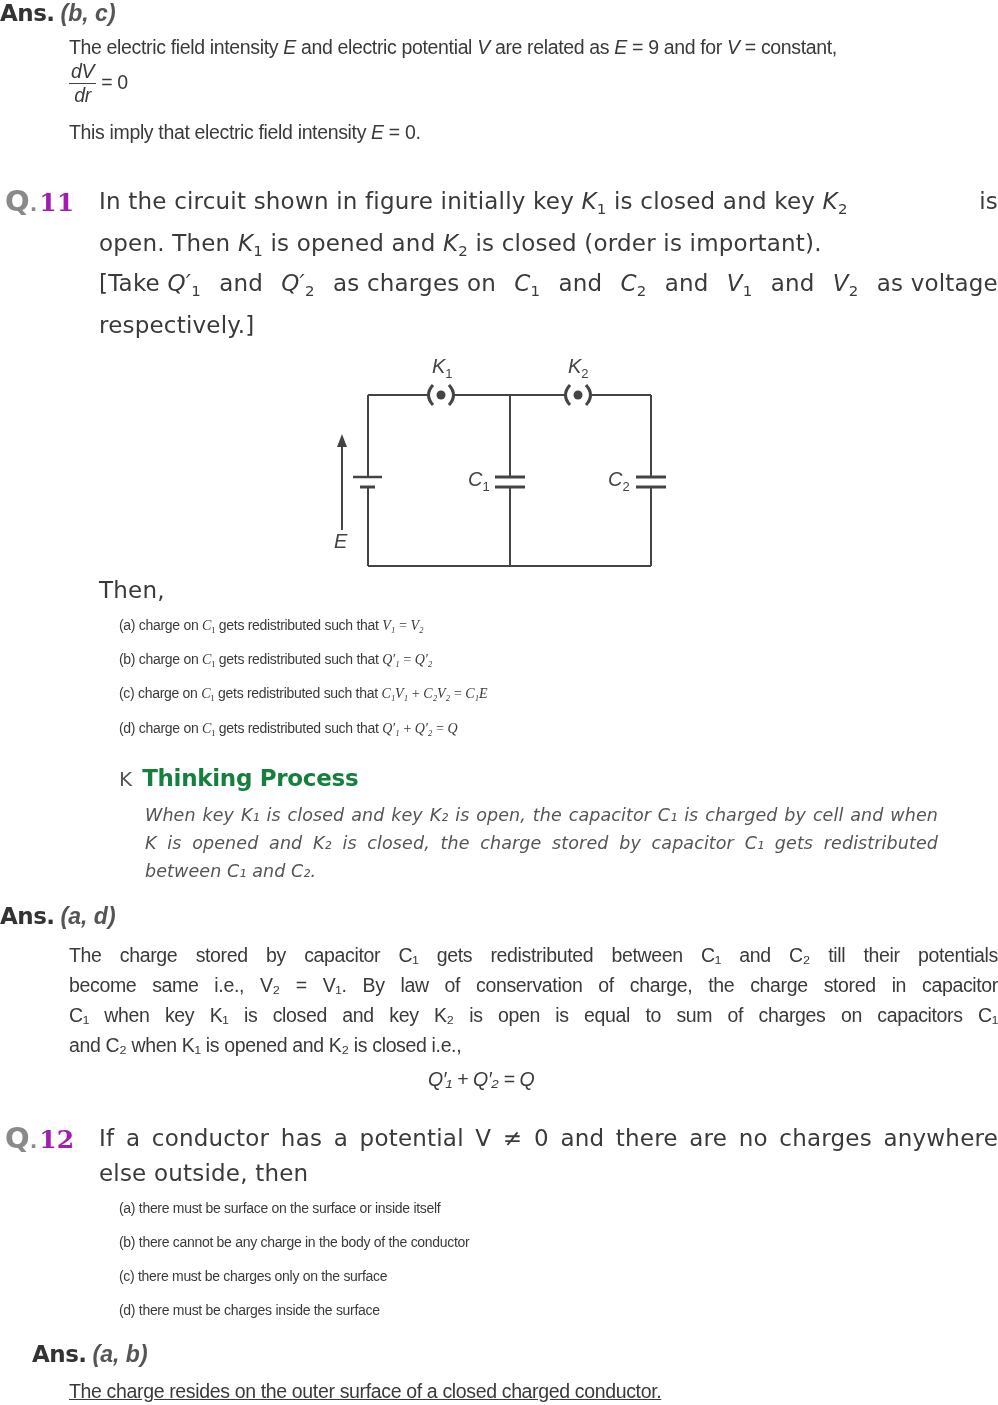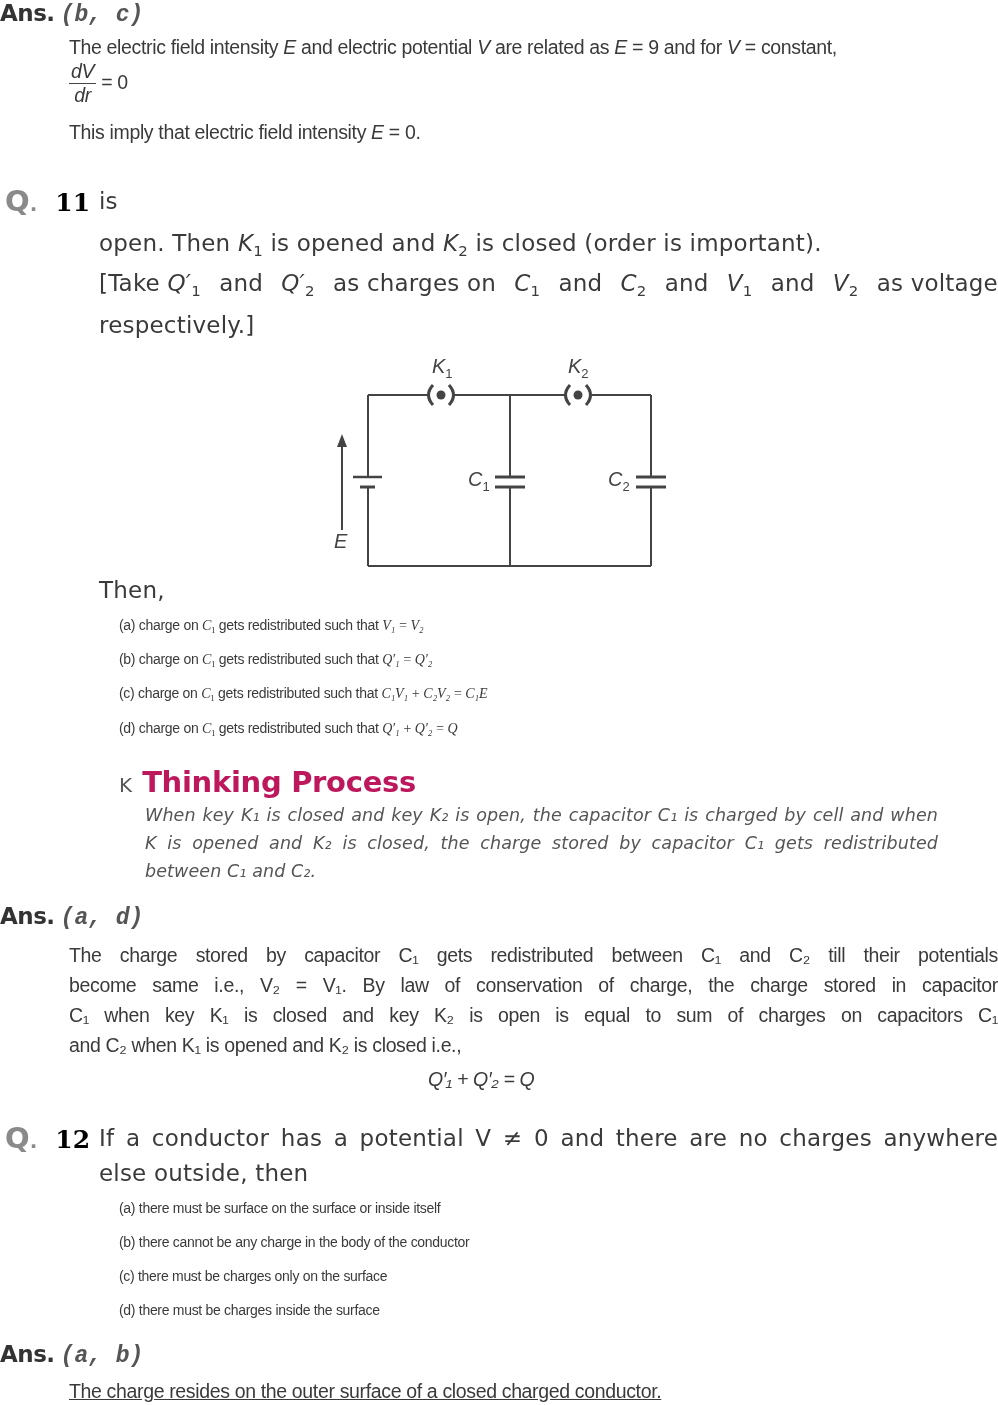--- a/index.html
+++ b/index.html
@@ -1,30 +1,30 @@
 <!DOCTYPE html>
 <html><head>
 <meta charset="utf-8">
 <style>
   html, body { margin: 0; padding: 0; background: #ffffff; }
   body { width: 998px; height: 1405px; position: relative; overflow: hidden; color: #333; }
   .abs { position: absolute; white-space: nowrap; }
   .sans { font-family: "Liberation Sans", sans-serif; }
   .ans-label { font-family: "DejaVu Sans", sans-serif; font-weight: bold; font-size: 23px; color: #333; letter-spacing: -0.5px; }
-  .ans-opts { font-family: Liberation Mono, monospace; font-style: italic; font-weight: bold; font-size: 23px; color: #555; margin-left: 6px; }
+  .ans-opts { font-family: Liberation Sans, sans-serif; font-style: italic; font-weight: bold; font-size: 23px; color: #555; margin-left: 6px; }
   .body-text { font-family: "Liberation Sans", sans-serif; font-size: 19.5px; color: #3a3a3a; letter-spacing: -0.35px; font-weight: 300; }
   .q-text { font-family: "DejaVu Sans", sans-serif; font-size: 23px; color: #3a3a3a; letter-spacing: 0.2px; }
   .q-mark { font-family: "DejaVu Sans", sans-serif; font-weight: bold; font-size: 29px; color: #8a8a8a; }
   .q-mark .dot { font-size: 20px; color: #8a8a8a; }
-  .q-num { font-family: "DejaVu Serif", serif; font-weight: bold; font-size: 25px; color: #000000; margin-left: 18px; }
+  .q-num { font-family: "DejaVu Serif", serif; font-weight: bold; font-size: 25px; color: #a21caf; margin-left: 2px; }
   .opt-text { font-family: "Liberation Sans", sans-serif; font-size: 14px; color: #3a3a3a; letter-spacing: -0.3px; }
   .math { font-family: "Liberation Serif", serif; font-style: italic; }
   .mathsans { font-style: italic; }
   sub { font-size: 65%; vertical-align: -0.35em; font-style: normal; }
-  .tp-head { font-family: "DejaVu Sans", sans-serif; font-weight: bold; font-size: 29px; color: #be185d; letter-spacing: -0.3px; }
+  .tp-head { font-family: "DejaVu Sans", sans-serif; font-weight: bold; font-size: 23px; color: #15803d; letter-spacing: -0.3px; }
   .tp-k { font-family: "DejaVu Sans", sans-serif; font-size: 20px; color: #555; margin-right: 10px; }
   .tp-text { font-family: "DejaVu Sans", sans-serif; font-style: italic; font-size: 17.5px; color: #555; letter-spacing: 0.1px; }
   .frac { display: inline-block; vertical-align: middle; text-align: center; }
   .frac .num { display: block; border-bottom: 1px solid #444; padding: 0 2px; }
   .frac .den { display: block; }
   .justify { white-space: normal; text-align: justify; text-align-last: justify; }
 </style>
 </head>
 <body>
 
@@ -45,20 +45,21 @@
 
 <div class="abs body-text" style="left:69px; top:121px;">
   <span>This imply that electric field intensity </span><i>E</i><span> = 0.</span>
 </div>
 
 <div class="abs" style="left:5px; top:184px;">
   <span class="q-mark"><span>Q</span><span class="dot">.</span></span><span class="q-num">11</span>
 </div>
 
 <div class="abs q-text" style="left:99px; top:188px; width:899px; display:flex; justify-content:space-between;">
+  <span><span>In the circuit shown in figure initially key </span><i>K</i><sub>1</sub><span> is closed and key </span><i>K</i><sub>2</sub></span>
     <span> is</span>
 </div>
 <div class="abs q-text" style="left:99px; top:230px;">
   <span>open. Then </span><i>K</i><sub>1</sub><span> is opened and </span><i>K</i><sub>2</sub><span> is closed (order is important).</span>
 </div>
 <div class="abs q-text" style="left:99px; top:270px; width:899px; display:flex; justify-content:space-between;">
   <span><span>[Take </span><i>Q′</i><sub>1</sub></span>
   <span> and </span>
   <span><i>Q′</i><sub>2</sub></span>
   <span> as charges on </span>
@@ -176,16 +177,16 @@
 <div class="abs q-text" style="left:99px; top:1125px; width:899px;">
   <div class="justify">If a conductor has a potential V ≠ 0 and there are no charges anywhere</div>
 </div>
 <div class="abs q-text" style="left:99px; top:1160px;">else outside, then</div>
 
 <div class="abs opt-text" style="left:119px; top:1200px;">(a) there must be surface on the surface or inside itself</div>
 <div class="abs opt-text" style="left:119px; top:1234px;">(b) there cannot be any charge in the body of the conductor</div>
 <div class="abs opt-text" style="left:119px; top:1268px;">(c) there must be charges only on the surface</div>
 <div class="abs opt-text" style="left:119px; top:1302px;">(d) there must be charges inside the surface</div>
 
-<div class="abs" style="left:0; top:1341px;">
+<div class="abs" style="left:0; top:1341px;padding-left:32px;">
   <span class="ans-label">Ans.</span><span class="ans-opts">(a, b)</span>
 </div>
 <div class="abs body-text" style="left:69px; top:1380px;text-decoration:underline;">The charge resides on the outer surface of a closed charged conductor.</div>
 
 </body></html>

